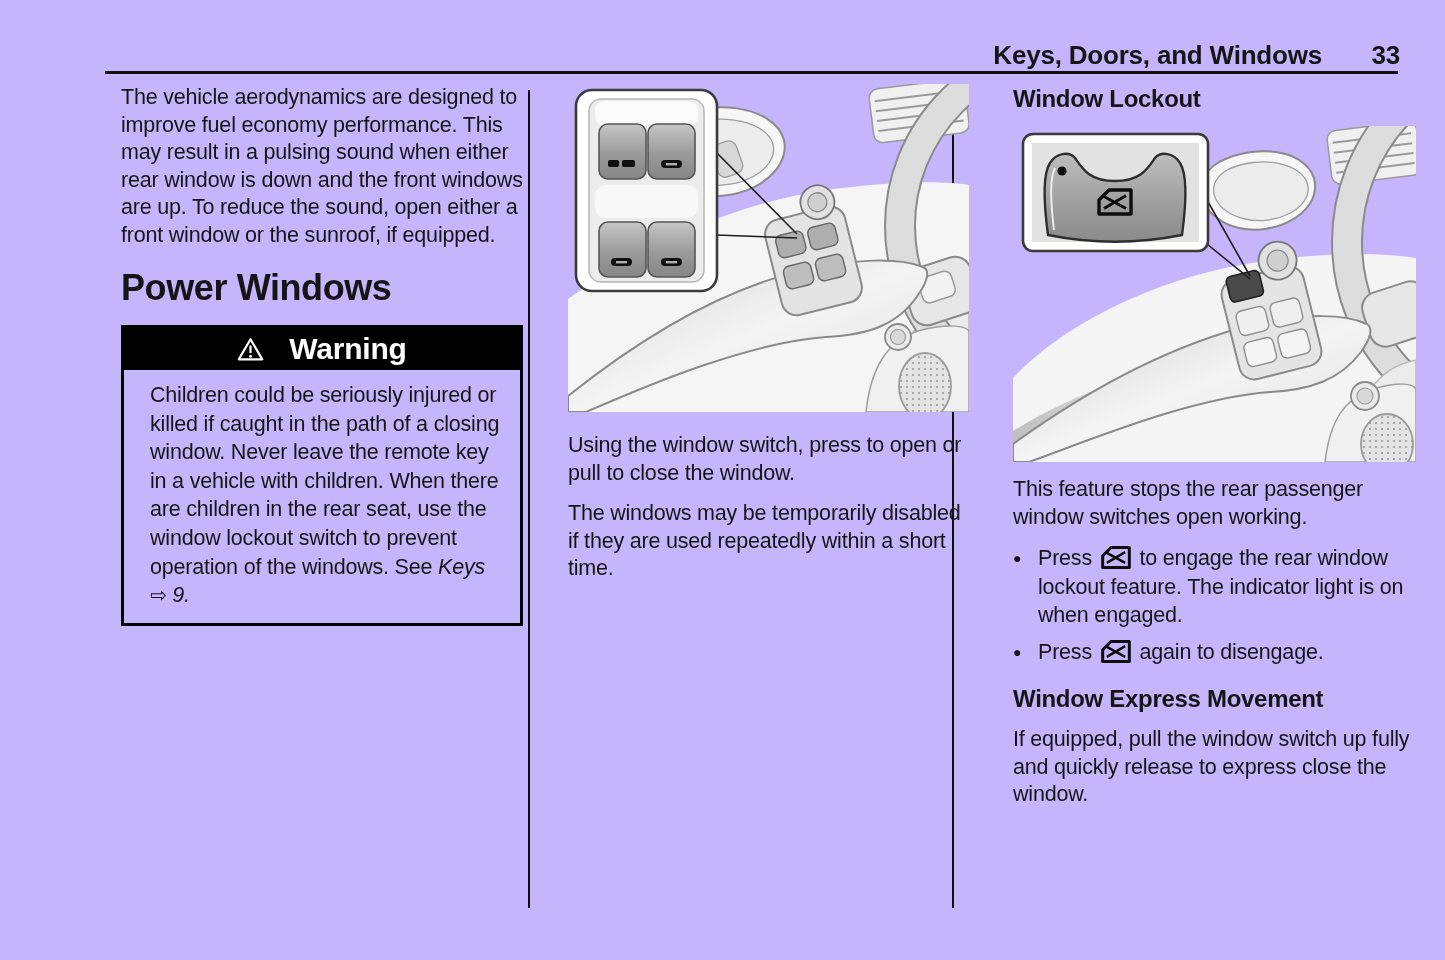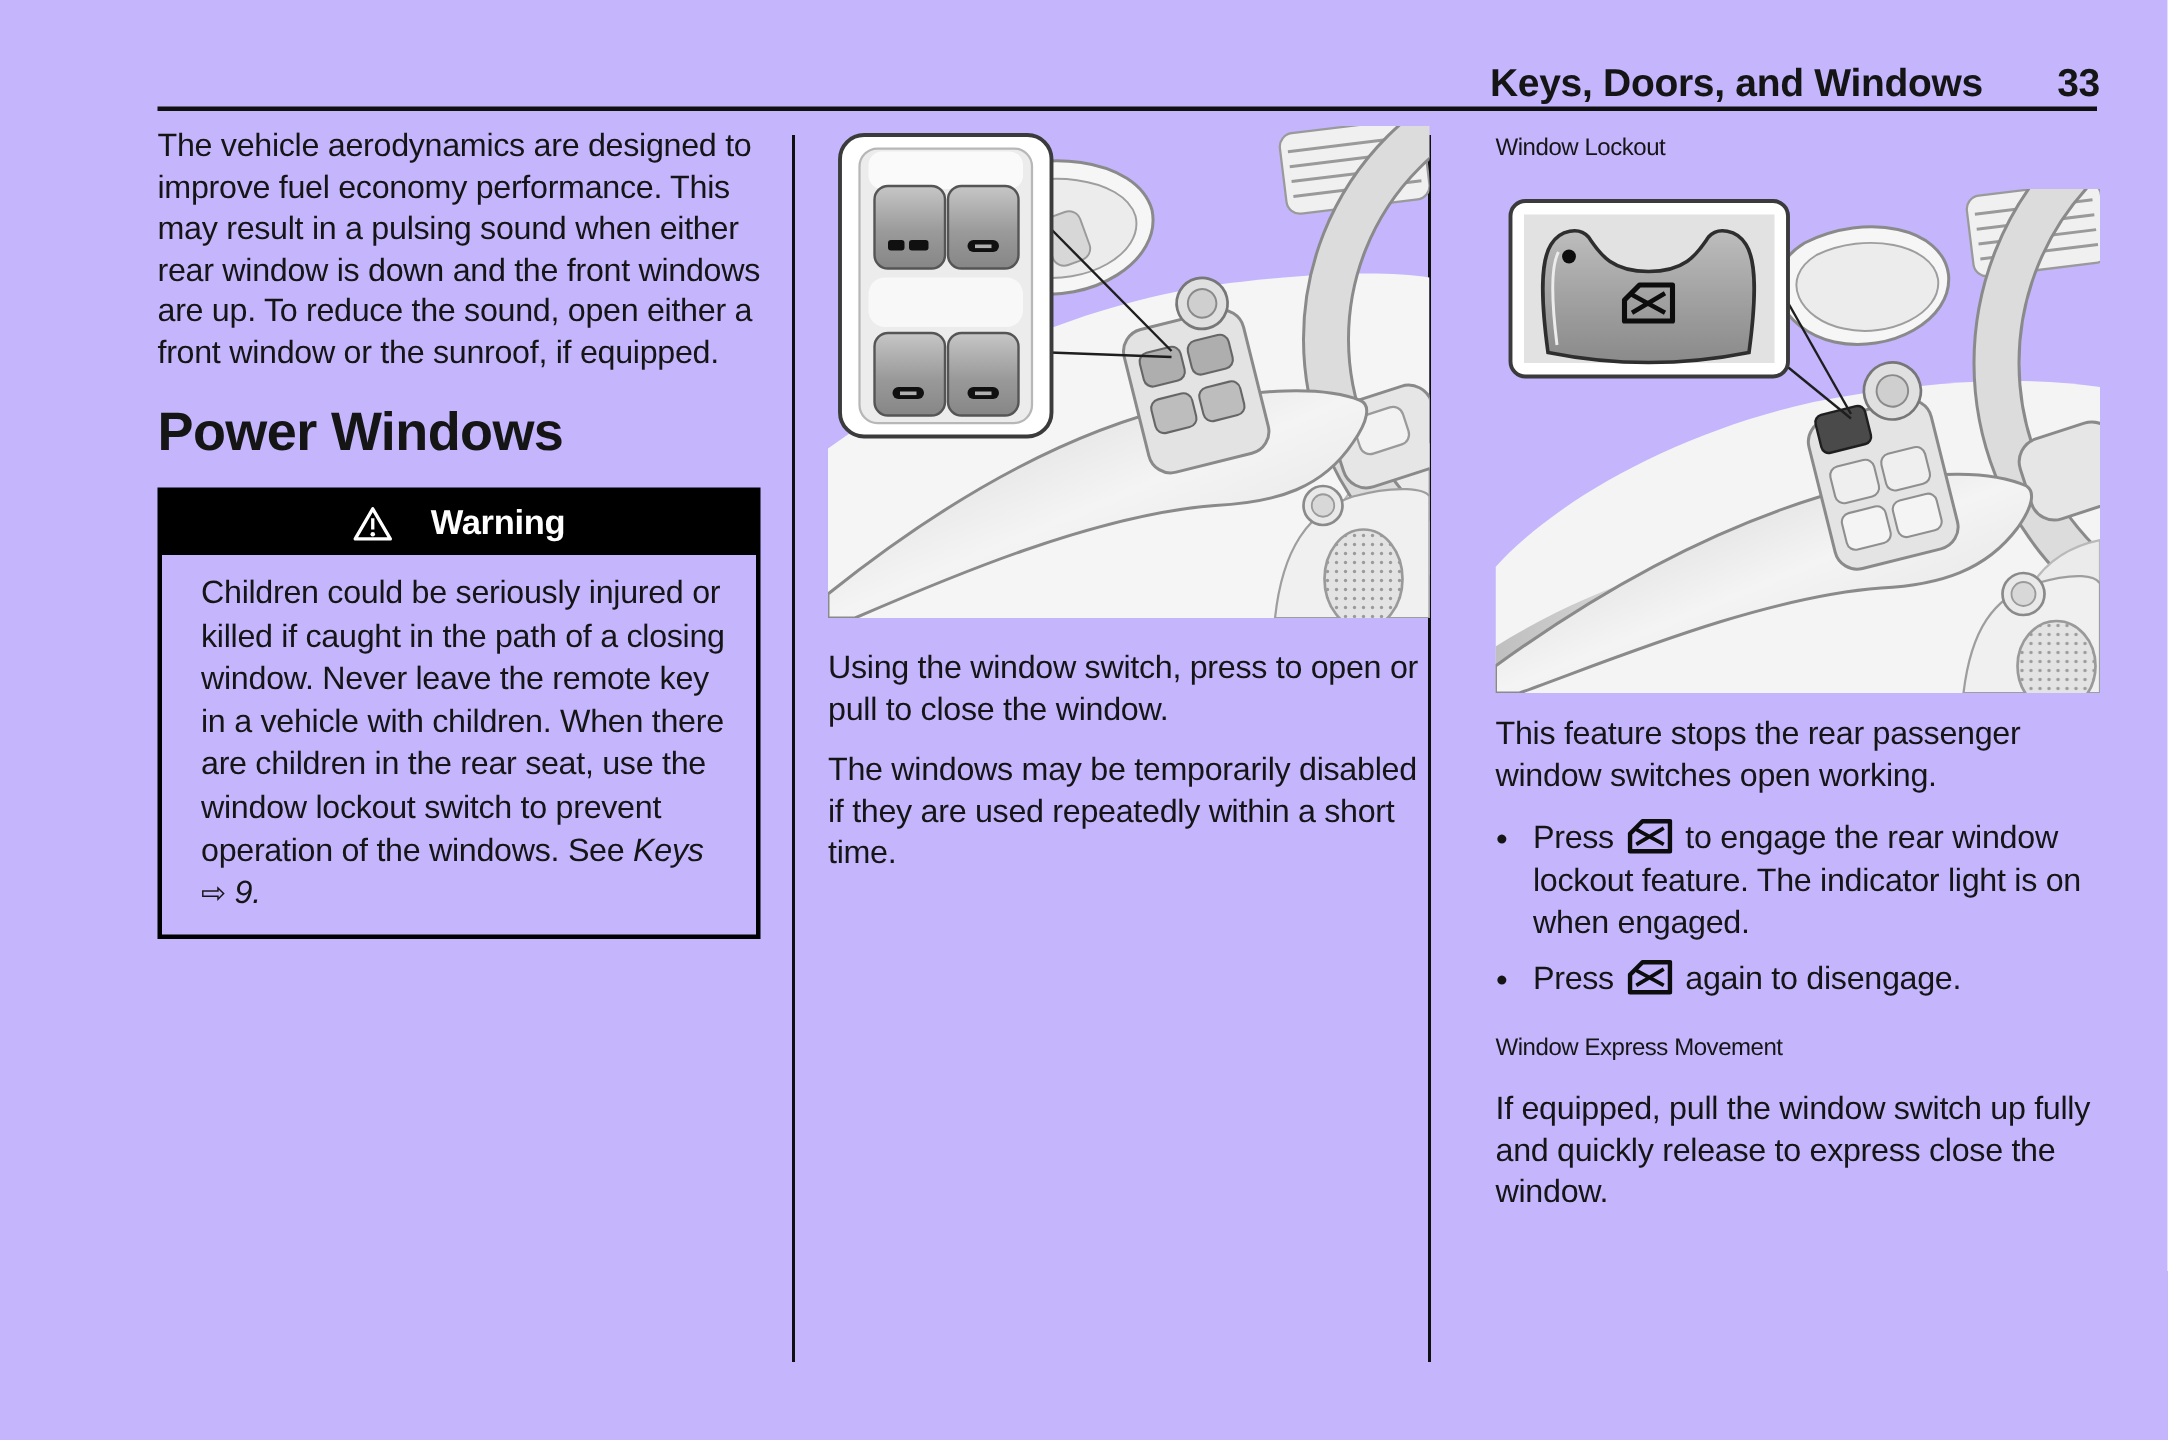--- a/index.html
+++ b/index.html
@@ -8,32 +8,32 @@
     font-family:"Liberation Sans",sans-serif;color:#151515;letter-spacing:-0.2px;
   }
   
   .hdr-title{position:absolute;top:40px;right:123px;font-size:26px;font-weight:700;letter-spacing:-0.2px;}
   .hdr-page{position:absolute;top:40px;right:45px;font-size:26px;font-weight:700;}
   .hdr-rule{position:absolute;top:71px;left:105px;width:1293px;height:3px;background:#101010;}
   
   .vdiv{position:absolute;top:90px;height:818px;width:2px;background:#101010;}
   .vdiv.d1{left:528px;} .vdiv.d2{left:952px;}
   
-  .col{position:absolute;top:84px;font-size:21.5px;line-height:27.5px;}
+  .col{position:absolute;top:84px;font-size:21.5px;line-height:27.5px;margin-left:16px;}
   .col1{left:105px;width:402px;}
   .col2{left:552px;width:401px;}
   .col3{left:997px;width:405px;}
   .col p{margin:0 0 13px 0;}
   h2.sect{font-size:36px;line-height:30px;font-weight:700;margin:24px 0 22px 0;letter-spacing:-0.4px;}
-  h3.sub{font-size:16px;line-height:26px;font-weight:400;margin:2px 0 14px 0;letter-spacing:-0.3px;}
+  h3.sub{font-size:24px;line-height:26px;font-weight:700;margin:2px 0 14px 0;letter-spacing:-0.3px;}
   .ref{font-style:italic;}
   .xarrow{font-family:"DejaVu Sans",sans-serif;font-style:normal;font-size:20px;}
   
   .warnbox{border:3px solid #000;margin-top:0;}
-  .warnhead{background:#000;color:#fff;height:42px;display:flex;align-items:center;justify-content:center;gap:25px;font-size:23px;font-weight:700;}
+  .warnhead{background:#000;color:#fff;height:42px;display:flex;align-items:center;justify-content:center;gap:25px;font-size:30px;font-weight:700;}
   .warnbody{padding:11px 13px 13px 26px;line-height:28.6px;}
   
   .fig{display:block;margin:0 0 20px 0;}
   .fig2{margin-bottom:14px;}
   
   .bullets{margin:6px 0 10px 0;}
   .bullet{display:flex;margin:0 0 8px 0;}
   .bullet .dot{width:25px;flex:0 0 25px;font-size:14px;line-height:28px;}
   .bullet .btxt{flex:1;line-height:28.5px;}
   .lk-inline{vertical-align:-5px;margin:0 3px;}

